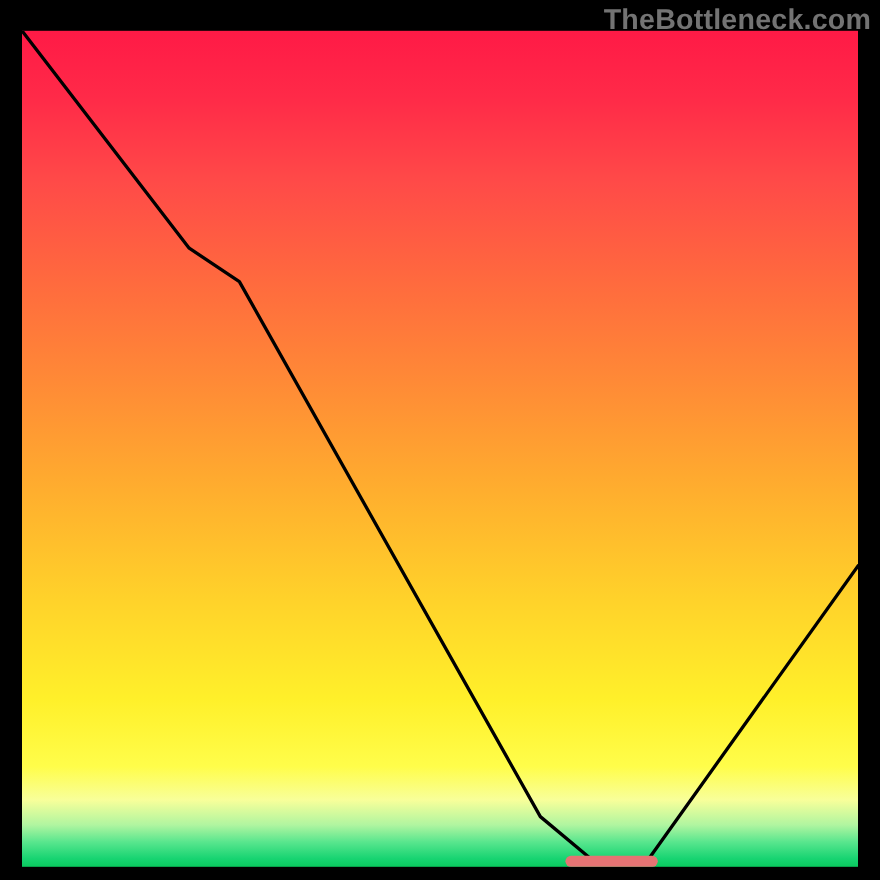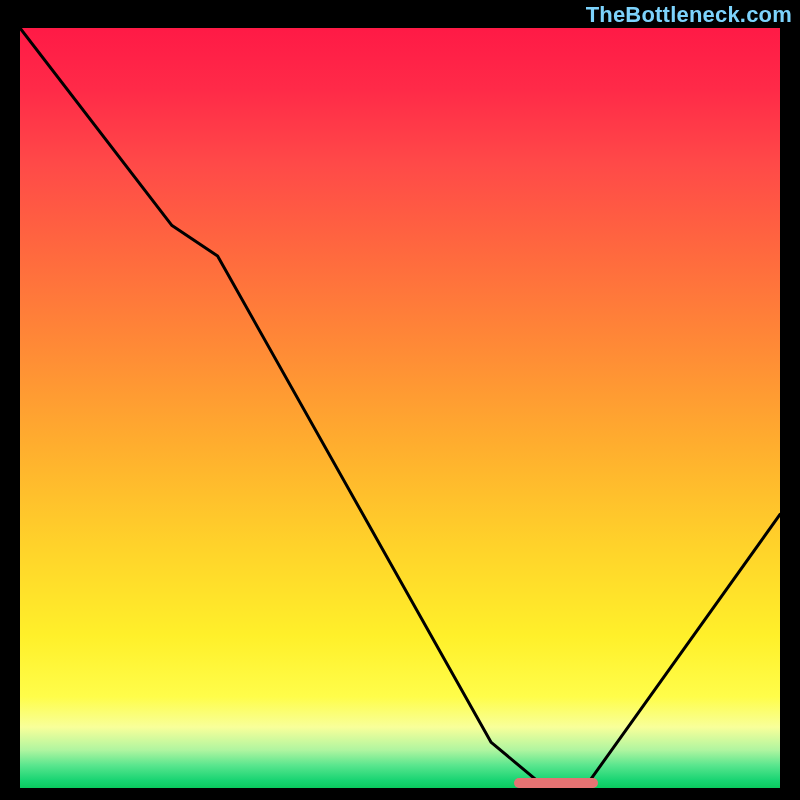--- a/index.html
+++ b/index.html
@@ -8,23 +8,23 @@
     width: 800px;
     height: 800px;
     background: #000;
     overflow: hidden;
   }
   .watermark {
     position: absolute;
     top: 2px;
     right: 8px;
     font-family: Arial, Helvetica, sans-serif;
-    font-size: 22px;
+    font-size: 26px;
     font-weight: 600;
-    color: #7dd3fc;
+    color: #737373;
     z-index: 20;
     letter-spacing: 0.2px;
   }
   .plot-area {
     position: absolute;
     left: 20px;
     top: 28px;
     width: 760px;
     height: 760px;
   }

